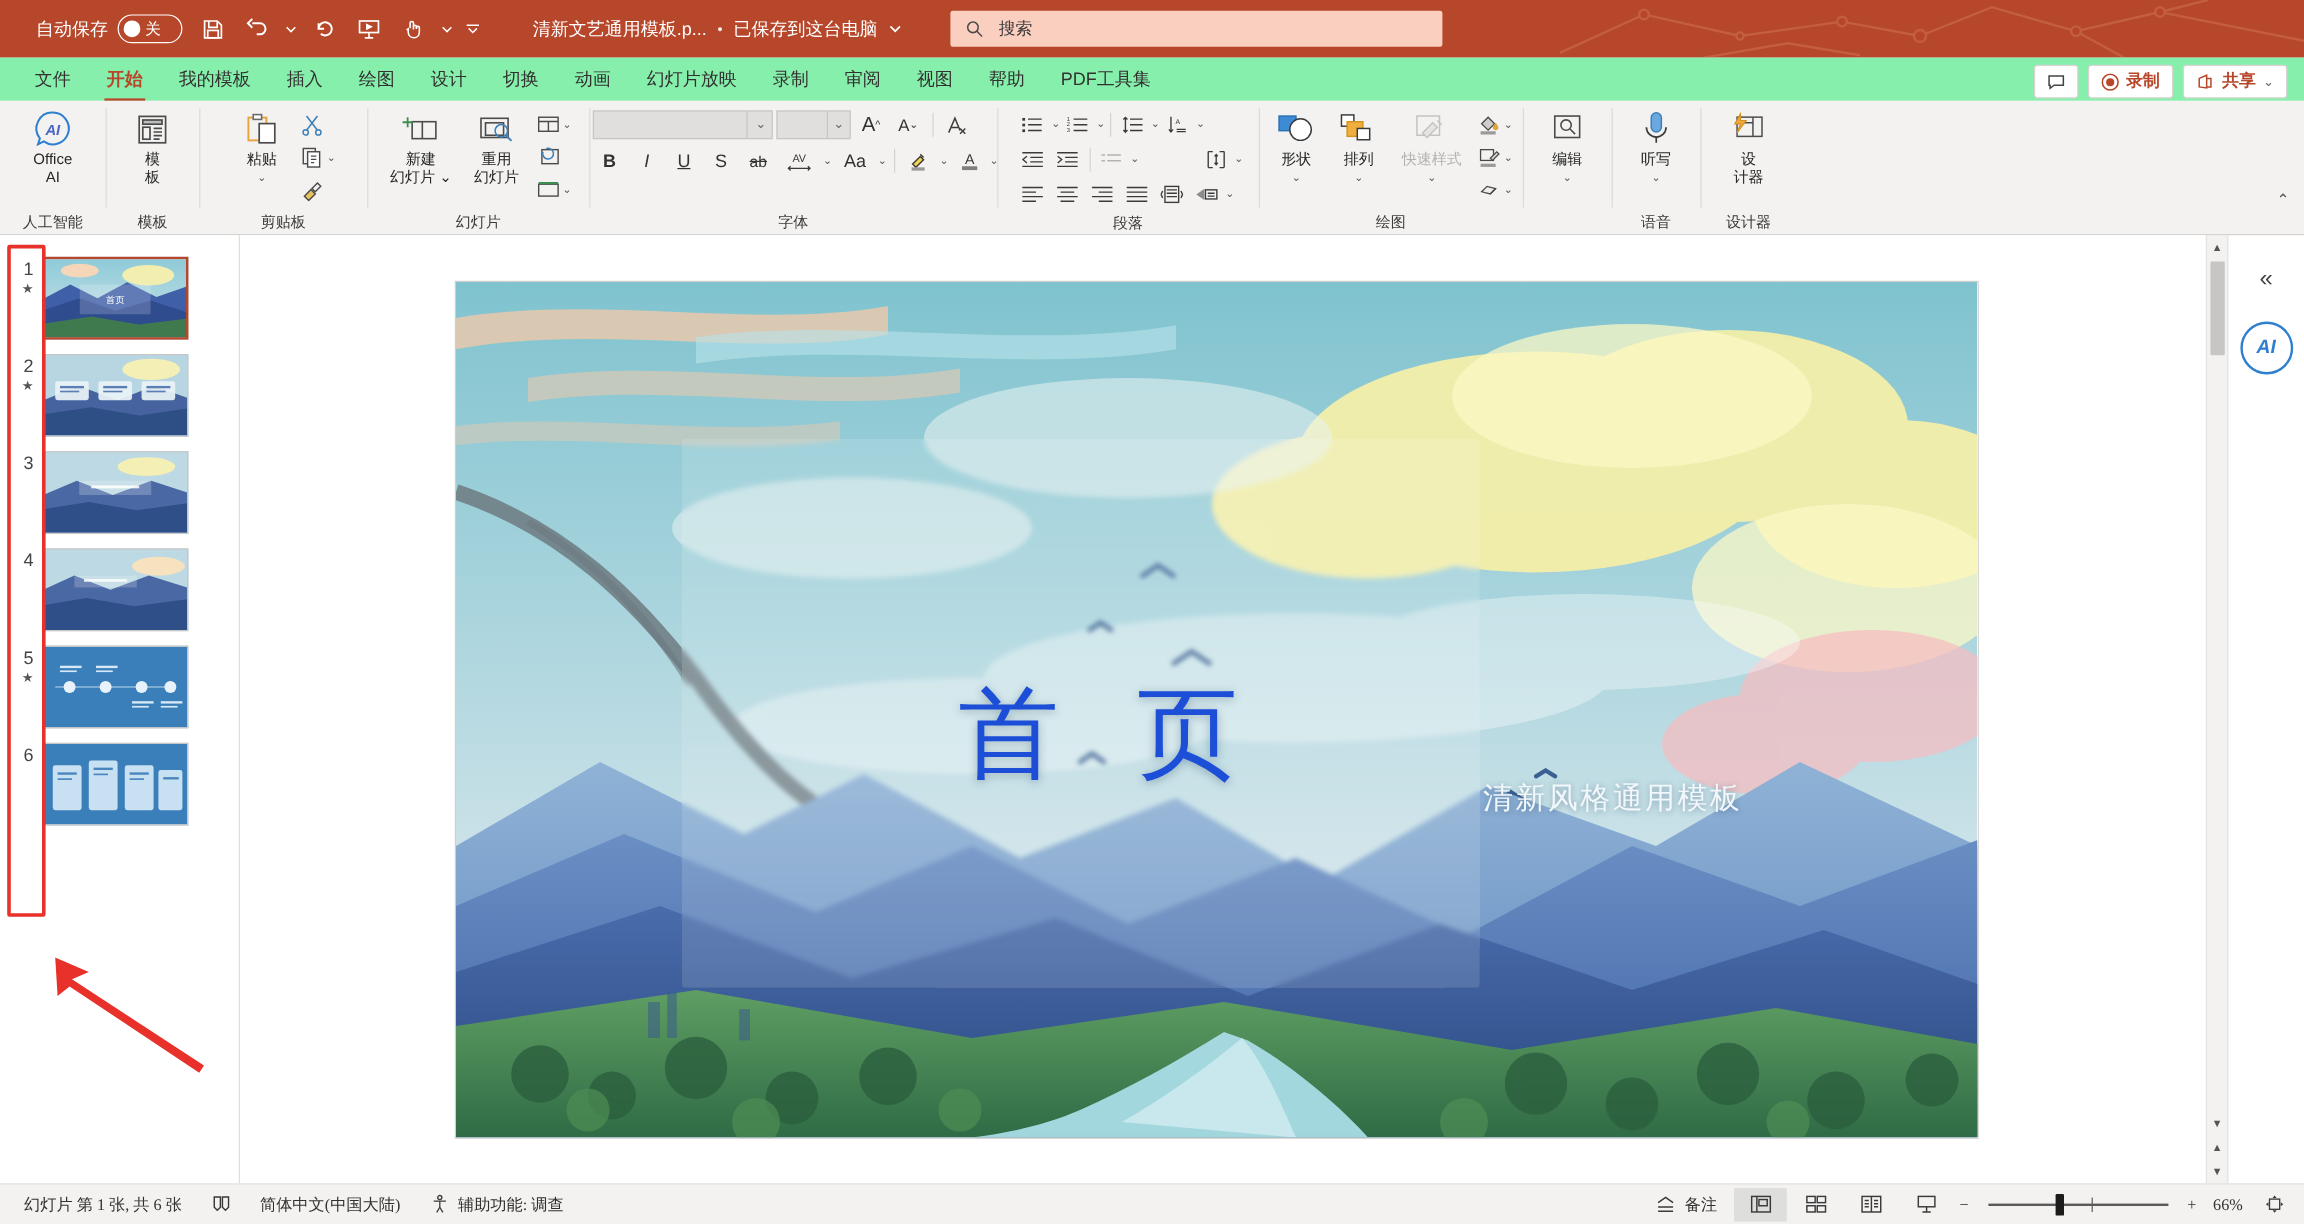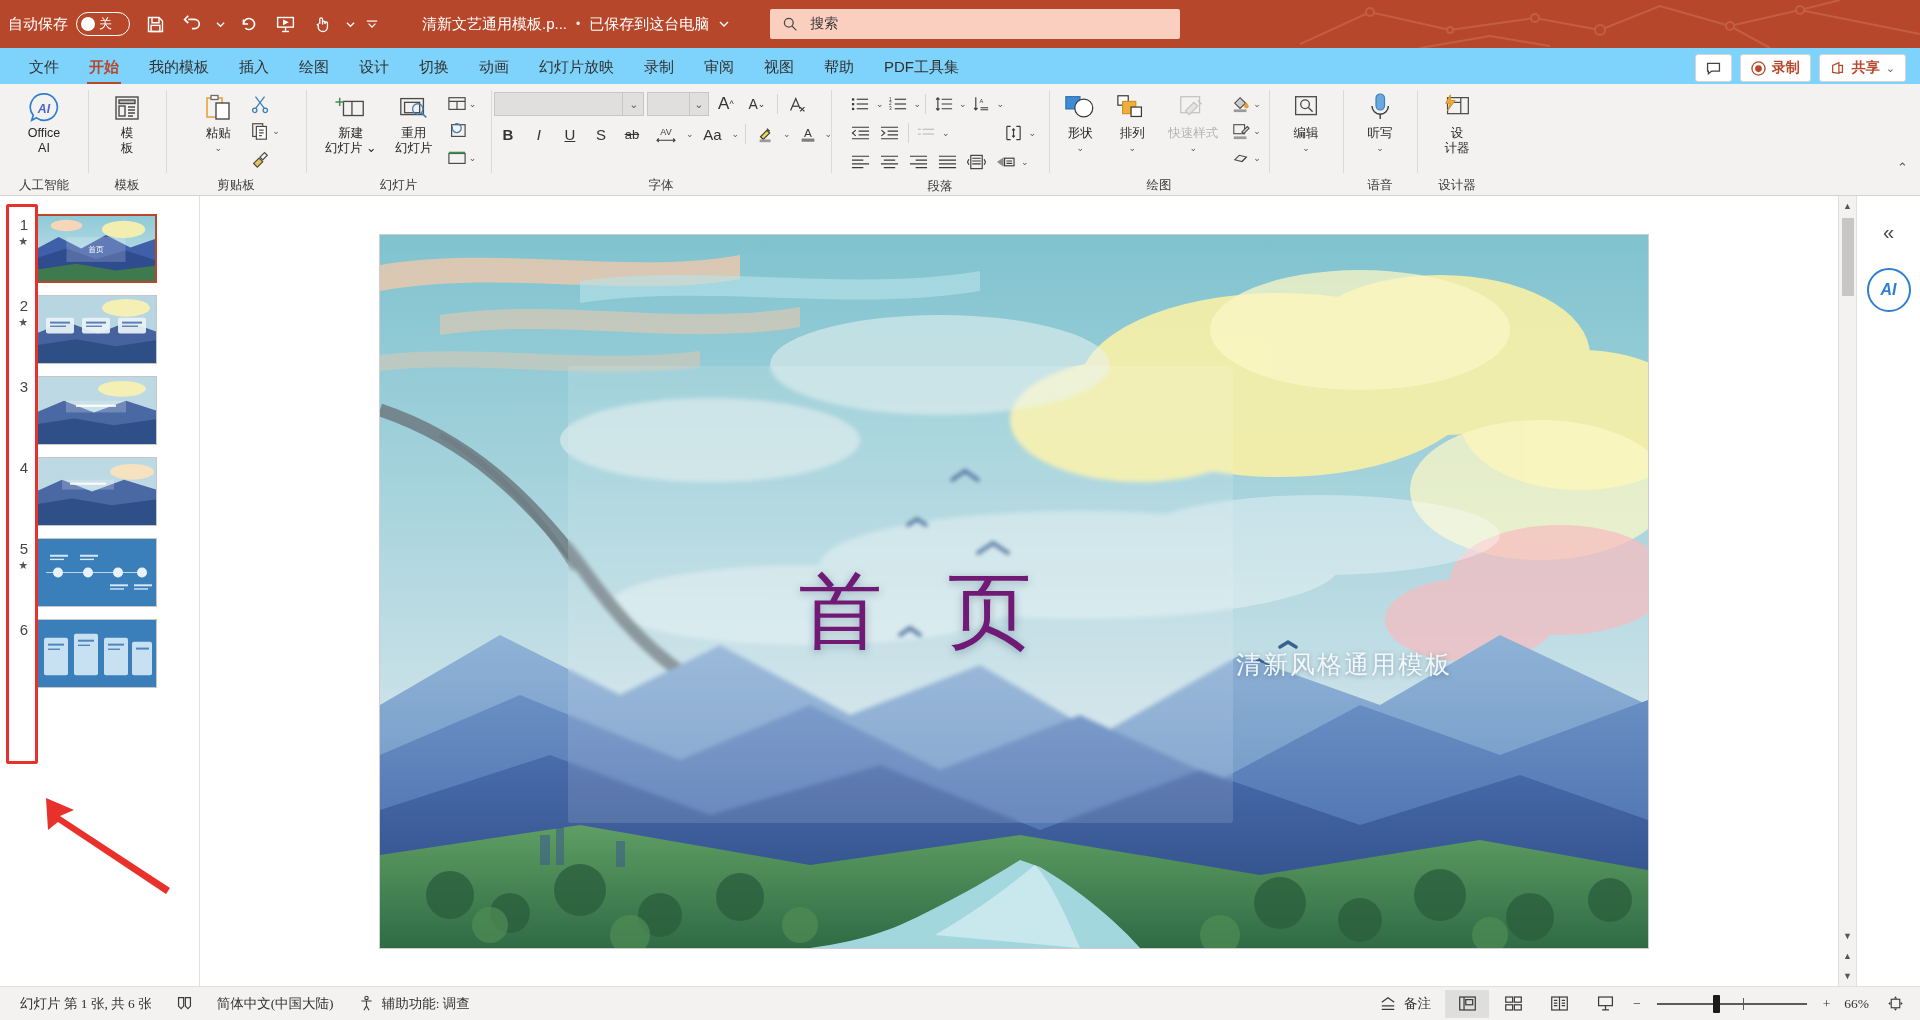--- a/index.html
+++ b/index.html
@@ -8,21 +8,21 @@
     font-family: "Liberation Sans","DejaVu Sans",sans-serif;
     background:#f3f2f1; color:#262626; font-size:14px;
     -webkit-font-smoothing:antialiased;
   }
   
   .titlebar {
     height:48px; background:#b7472a; display:flex; align-items:center;
     position:relative; overflow:hidden; color:#fff;
   }
   .titlebar .deco { position:absolute; right:0; top:0; width:620px; height:48px; opacity:.35; pointer-events:none;}
-  .tb-left { display:flex; align-items:center; gap:2px; padding-left:2px; z-index:2;}
+  .tb-left { display:flex; align-items:center; gap:2px; padding-left:24px; z-index:2;}
   .autosave { display:flex; align-items:center; gap:8px; font-size:15px; padding:0 6px; }
   .toggle {
     width:54px; height:24px; border-radius:12px; border:1.5px solid #fff;
     display:flex; align-items:center; gap:4px; padding:0 4px; font-size:13px;
   }
   .toggle .knob { width:14px;height:14px;border-radius:50%;background:#fff; }
   .tb-btn {
     width:34px;height:34px; display:flex;align-items:center;justify-content:center;
     border-radius:3px; cursor:default;
   }
@@ -42,21 +42,21 @@
   .o365 { font-size:17px; letter-spacing:.5px; margin-right:8px; }
   .avatar {
     width:32px;height:32px;border-radius:50%;background:#fff;color:#b7472a;
     display:flex;align-items:center;justify-content:center;font-size:15px;font-weight:bold;
     margin-right:12px;
   }
   .wbtn { width:46px;height:48px; display:flex;align-items:center;justify-content:center; }
 
   
   .tabstrip {
-    height:36px; background:#7dd3fc; display:flex; align-items:flex-end;
+    height:36px; background:#86efac; display:flex; align-items:flex-end;
     padding-left:14px; position:relative;
   }
   .tab {
     padding:0 15px; height:34px; line-height:34px; font-size:15px; color:#323130;
     cursor:default; position:relative;
   }
   .tab.active { font-weight:bold; color:#b7472a; }
   .tab.active:after {
     content:""; position:absolute; left:13px; right:13px; bottom:0; height:2.5px; background:#b7472a;
   }
@@ -139,21 +139,21 @@
     flex:1; background:#fff; display:flex; align-items:center; justify-content:center;
     position:relative;
   }
   .slide {
     width:1268px; height:713px; position:relative; overflow:hidden;
     box-shadow:0 0 0 1px #d0cecc;
     margin-left:-10px;
   }
   .slide-title {
     position:absolute; left:33%; top:53%; transform:translateY(-50%);
-    color:#701a75; font-family:"Liberation Serif","DejaVu Serif",serif;
+    color:#1d4ed8; font-family:"Liberation Serif","DejaVu Serif",serif;
     font-size:84px; letter-spacing:22px; text-shadow:0 2px 8px rgba(30,60,90,.35);
   }
   .slide-sub {
     position:absolute; left:67.5%; top:58%; color:#f2f7fb;
     font-family:"Liberation Serif","DejaVu Serif",serif; font-size:25px; letter-spacing:2px;
     text-shadow:0 1px 5px rgba(30,60,90,.4);
   }
   .glasspanel {
     position:absolute; left:14.8%; top:18.5%; width:52.5%; height:64%;
     background:rgba(255,255,255,.13); border-radius:3px;

